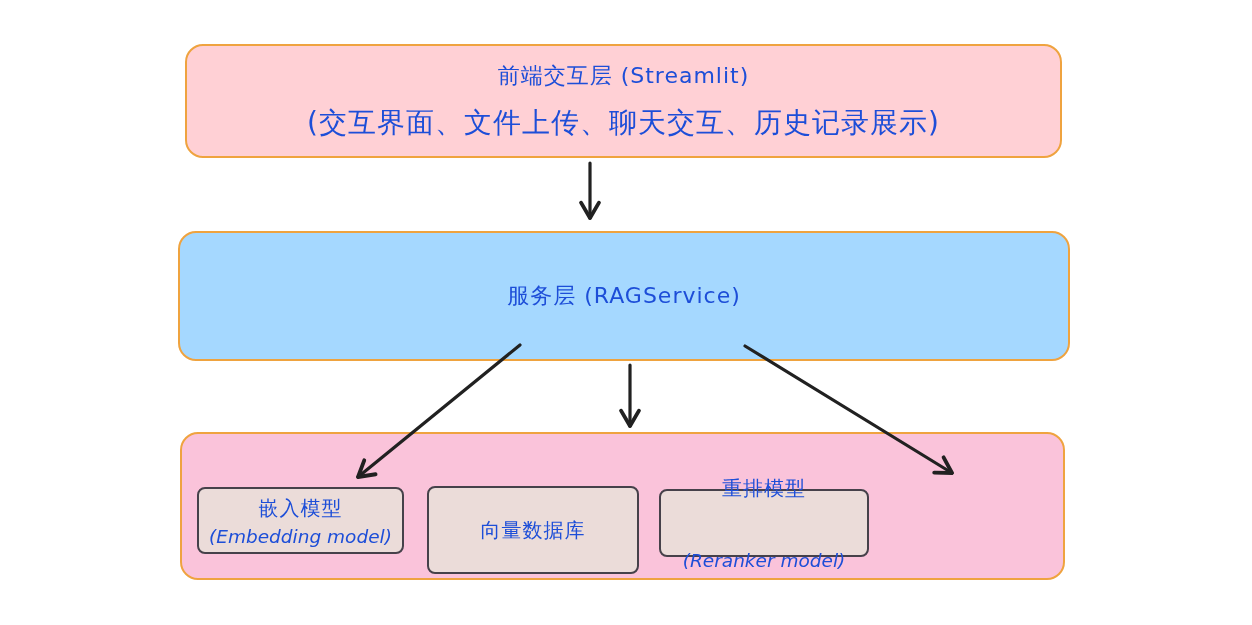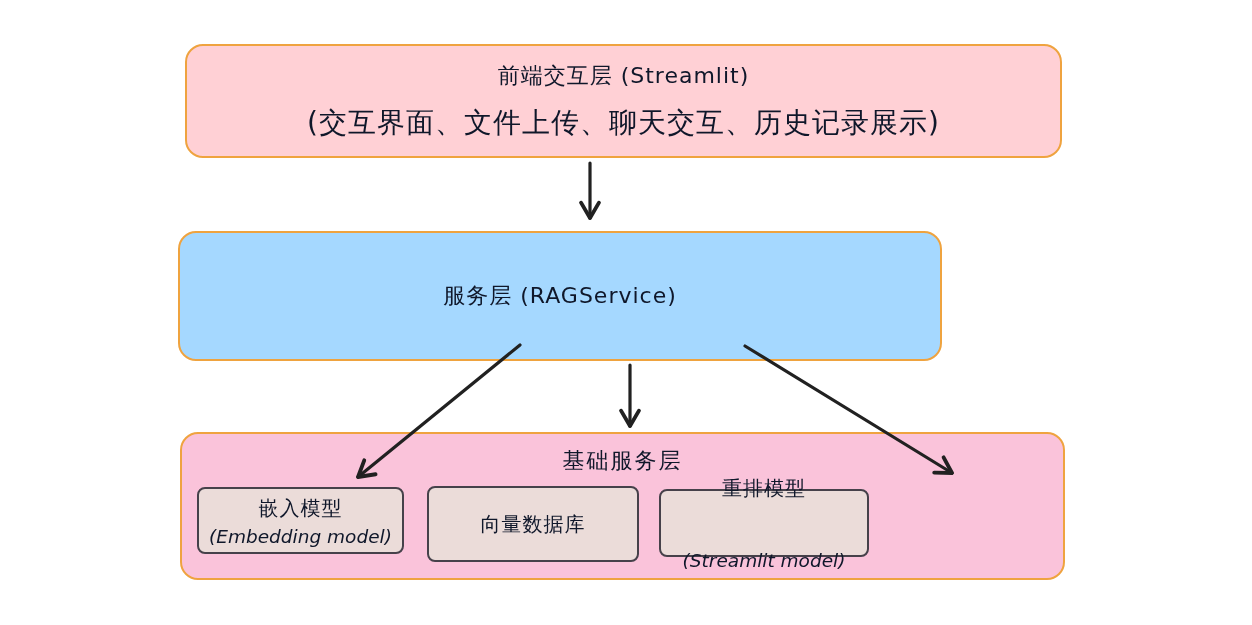--- a/index.html
+++ b/index.html
@@ -6,42 +6,42 @@
   body {
     font-family: "DejaVu Sans", "Liberation Sans", sans-serif;
     background: #ffffff;
   }
   .canvas {
     position: relative;
     width: 1252px;
     height: 625px;
     background: #ffffff;
     overflow: hidden;
-    color: #0f172a;
+    color: #1d4ed8;
   }
   .layer-box {
     position: absolute;
     box-sizing: border-box;
     border: 2.5px solid #efa33f;
     border-radius: 18px;
     display: flex;
     flex-direction: column;
     align-items: center;
     justify-content: center;
     text-align: center;
   }
   .frontend-box {
     left: 185px; top: 44px;
     width: 877px; height: 114px;
     background: #ffd0d5;
     gap: 17px;
   }
   .service-box {
     left: 178px; top: 231px;
-    width: 764px; height: 130px;
+    width: 892px; height: 130px;
     background: #a5d8ff;
     gap: 26px;
   }
   .base-box {
     left: 180px; top: 432px;
     width: 885px; height: 148px;
     background: #fac3da;
     justify-content: flex-start;
   }
   .box-title {
@@ -70,21 +70,21 @@
     display: flex;
     flex-direction: column;
     align-items: center;
     justify-content: center;
     text-align: center;
     gap: 4px;
   }
   .component-name { font-size: 20px; letter-spacing: 1px; white-space: nowrap; }
   .component-sub  { font-size: 18.5px; white-space: nowrap; font-style: italic; }
   .comp-1 { left: 15px;  top: 53px; width: 207px; height: 67px; }
-  .comp-2 { left: 245px; top: 52px; width: 212px; height: 76px; }
+  .comp-2 { left: 245px; top: 52px; width: 212px; height: 88px; }
   .comp-3 { left: 477px; top: 55px; width: 210px; height: 68px; gap: 48px; }
   .comp-4 { left: 698px; top: 56px; width: 174px; height: 80px; }
   .arrows-layer {
     position: absolute;
     left: 0; top: 0;
     width: 1252px; height: 625px;
     pointer-events: none;
     z-index: 5;
   }
 </style>
@@ -96,34 +96,33 @@
   <div class="layer-box frontend-box">
     <div class="box-title">前端交互层 (Streamlit)</div>
     <div class="box-subtitle">(交互界面、文件上传、聊天交互、历史记录展示)</div>
   </div>
 
   <div class="layer-box service-box">
     <div class="box-title">服务层 (RAGService)</div>
   </div>
 
   <div class="layer-box base-box">
-    <div class="base-title">基础服务层</div>
 
     <div class="component-box comp-1">
       <div class="component-name">嵌入模型</div>
       <div class="component-sub">(Embedding model)</div>
     </div>
 
     <div class="component-box comp-2">
       <div class="component-name">向量数据库</div>
     </div>
 
     <div class="component-box comp-3">
       <div class="component-name">重排模型</div>
-      <div class="component-sub">(Streamlit model)</div>
+      <div class="component-sub">(Reranker model)</div>
     </div>
 
   </div>
 
   <svg class="arrows-layer" viewBox="0 0 1252 625" xmlns="http://www.w3.org/2000/svg">
     <defs>
       <marker id="ah" viewBox="0 0 20 20" refX="17" refY="10" markerWidth="8" markerHeight="8" orient="auto-start-reverse">
         <path d="M5 3 L17 10 L5 17" fill="none" stroke="#212121" stroke-width="3" stroke-linecap="round" stroke-linejoin="round"></path>
       </marker>
     </defs>

